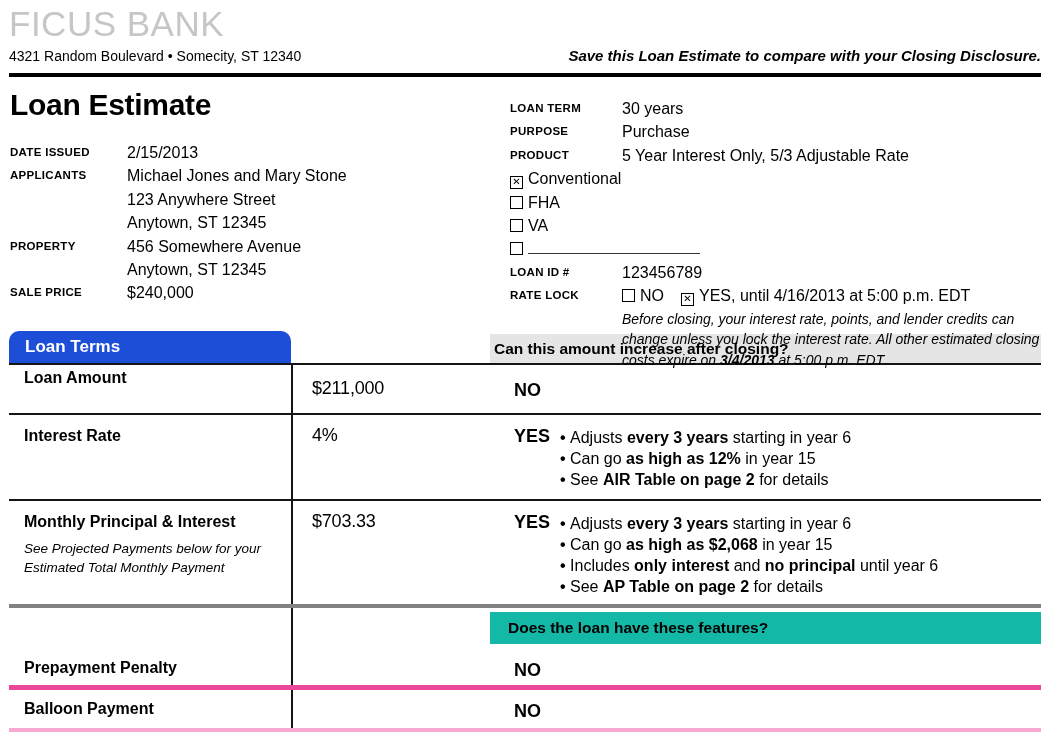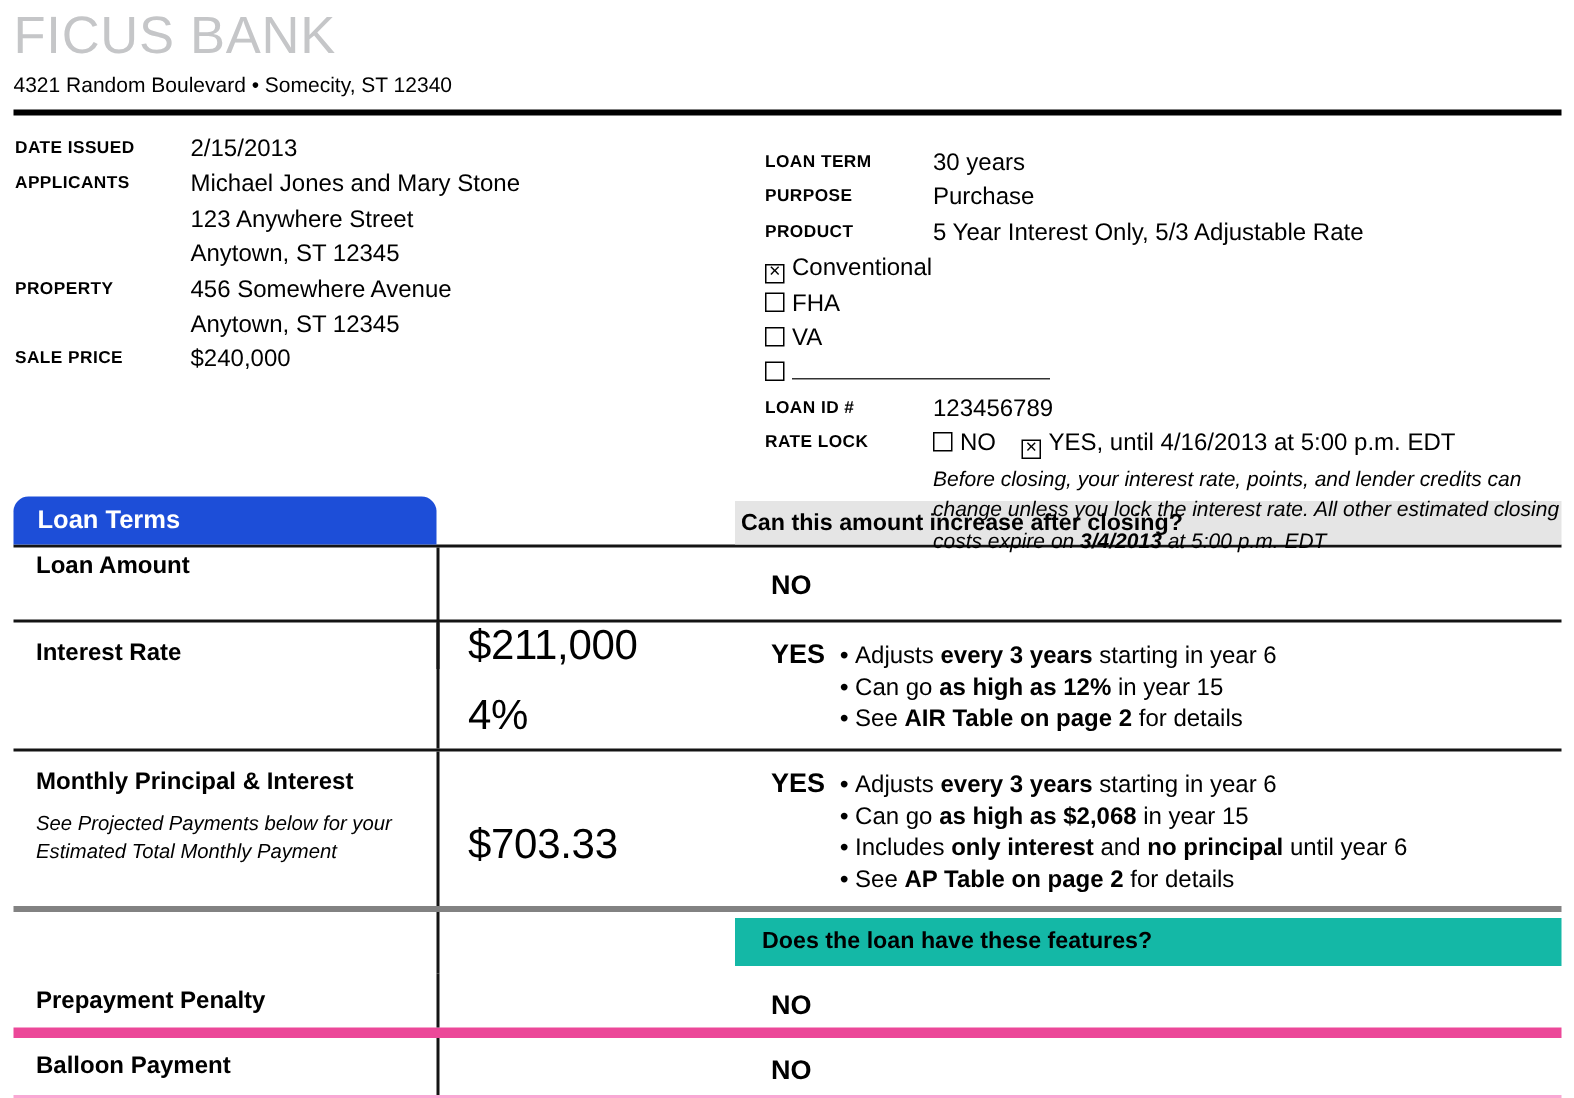--- a/index.html
+++ b/index.html
@@ -43,51 +43,53 @@
   .lt-row { display:grid; grid-template-columns:282px 199px 1fr; }
   .r0 { height:48px; border-bottom:2px solid #141414; }
   .r1 { height:84px; border-bottom:2px solid #141414; }
   .r2 { height:103px; border-bottom:4px solid #828282; }
   .cell-label { padding:12px 8px 0 15px; }
   .r0 .cell-label { padding-top:4px; }
   .row-label { font-size:16px; font-weight:bold; }
   .row-sublabel { margin-top:8px; font-style:italic; font-size:13.5px; line-height:19px; width:260px; }
   .cell-value { border-left:2px solid #141414; padding:10px 0 0 19px; }
   .r0 .cell-value { padding-top:13px; }
-  .row-value { font-size:28px; letter-spacing:-.2px;margin-top:36px; }
+  .row-value { font-size:18px; letter-spacing:-.2px; }
   .cell-answer { padding:10px 0 0 24px; display:flex; align-items:flex-start; }
   .r0 .cell-answer { padding-top:14px; }
   .ans { font-size:18px; font-weight:bold; width:46px; flex:none; padding-top:1px; }
   .bullets { padding-top:2px; }
   .bullet { font-size:16px; line-height:21px; }
   .dot { font-weight:bold; }
 
   .feat-head { display:grid; grid-template-columns:282px 199px 1fr; height:41px; }
   .q-bar2 { grid-column:3; background:#14b8a6; margin-top:4px; height:32px;
             display:flex; align-items:center; padding-left:18px; font-size:15.5px; font-weight:bold; }
   .feat-row { display:grid; grid-template-columns:282px 199px 1fr; }
-  .fr0 { height:36px; border-bottom:7px solid #ec4899; }
+  .fr0 { height:36px; border-bottom:5px solid #ec4899; }
   .fr1 { height:38px; border-bottom:8px solid #f9a8d4; }
   .feat-row .cell-label { padding-top:10px; }
   .feat-row .cell-answer { padding-top:10px; }
 </style>
 </head>
 <body>
 
 <div class="page">
 
   <div class="header">
     <div class="bank-name">FICUS BANK</div>
     <div class="addr-row">
       <span class="bank-addr">4321 Random Boulevard  •  Somecity, ST 12340</span>
+      <span class="save-note">Save this Loan Estimate to compare with your Closing Disclosure.</span>
     </div>
   </div>
 
   <div class="top-info">
     <div class="left-block">
+      <div class="page-title">Loan Estimate</div>
       <div id="left-info">
           <div class="info-row">
             <span class="info-label">DATE ISSUED</span>
             <div class="info-value">
               <div class="info-line">2/15/2013</div>
             </div>
           </div>
           <div class="info-row">
             <span class="info-label">APPLICANTS</span>
             <div class="info-value">

